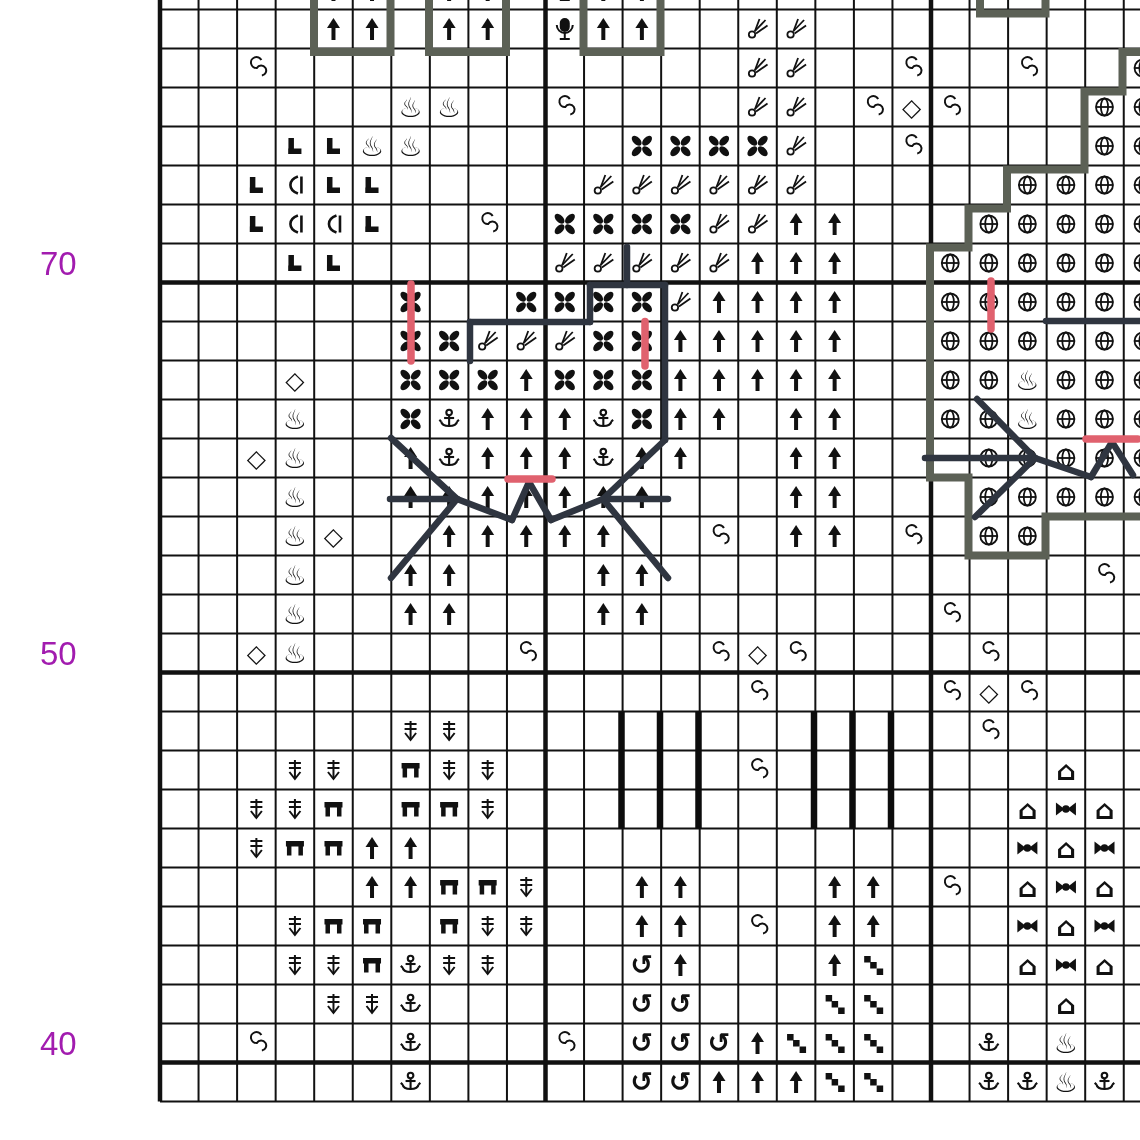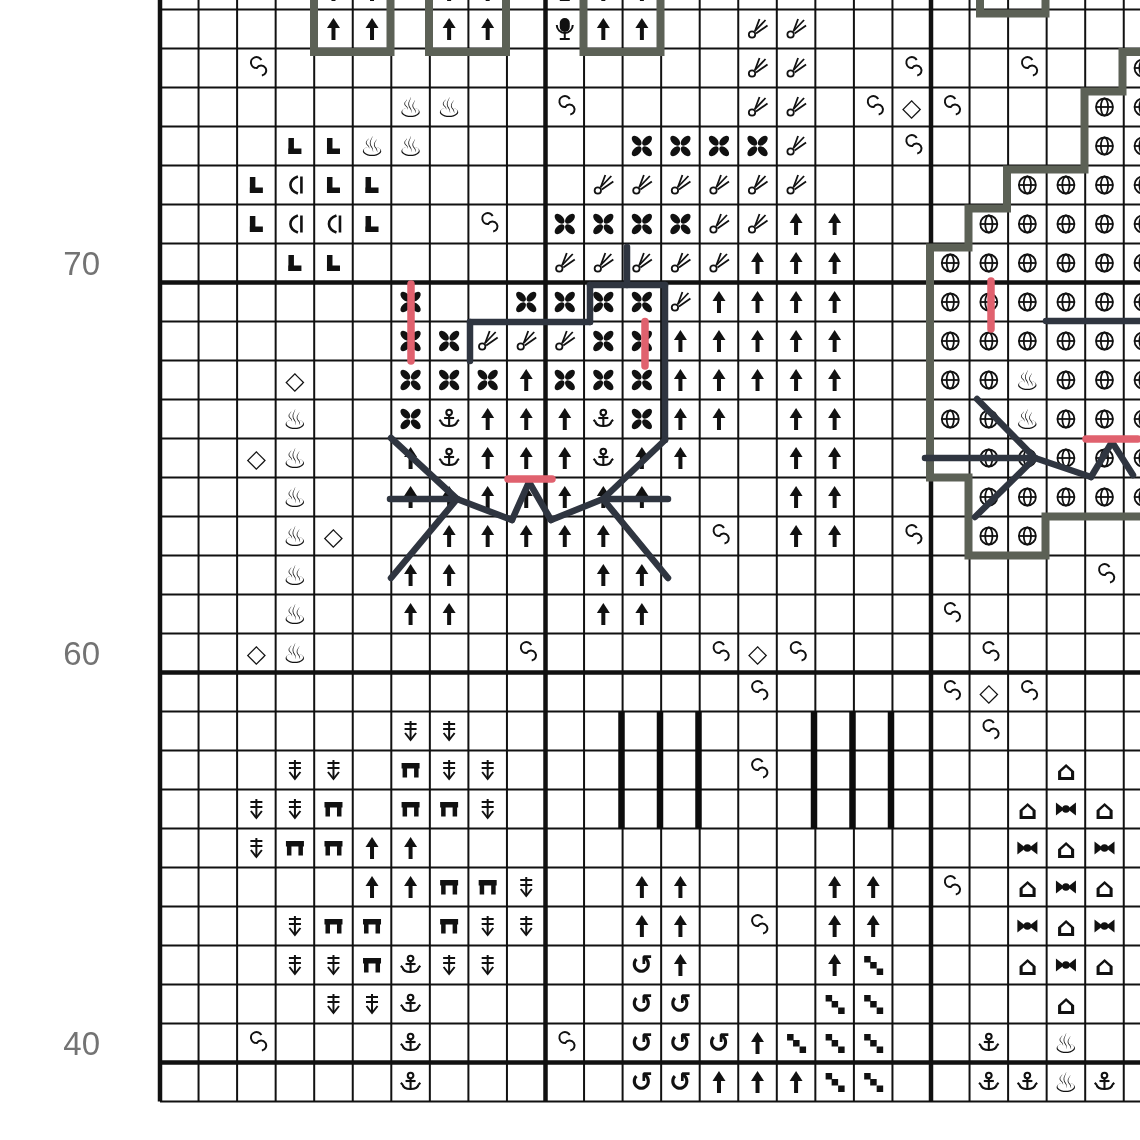--- a/index.html
+++ b/index.html
@@ -1,19 +1,19 @@
 <!DOCTYPE html>
 <html><head>
 <meta charset="utf-8">
 <style>
   html,body{margin:0;padding:0;background:#ffffff;}
   .stage{position:relative;width:1140px;height:1140px;background:#ffffff;overflow:hidden;
          font-family:"Liberation Sans", sans-serif;}
   .chart-svg-wrap{position:absolute;left:0;top:0;width:1140px;height:1140px;}
-  .row-label{position:absolute;width:60px;text-align:right;font-size:33px;color:#737373;
+  .row-label{position:absolute;width:60px;font-size:33px;color:#a21caf;
              font-family:"Liberation Sans", sans-serif;line-height:1;}
 </style>
 </head>
 <body>
 
 <div class="stage">
   <div class="chart-svg-wrap">
     <svg id="chart-svg" width="1140" height="1140" viewBox="0 0 1140 1140" xmlns="http://www.w3.org/2000/svg">
         <defs>
   <g id="g-ar">
@@ -516,15 +516,15 @@
         <g stroke="#e0616e" stroke-width="7.5" stroke-linecap="round">
           <line x1="411" y1="284" x2="411" y2="361"></line>
           <line x1="645" y1="321.5" x2="645" y2="366"></line>
           <line x1="991" y1="281" x2="991" y2="329"></line>
           <line x1="508" y1="479" x2="552" y2="479"></line>
           <line x1="1086" y1="439" x2="1138" y2="439"></line>
         </g>
       </svg>
   </div>
   <div class="row-label" id="lbl0" style="left: 40px; top: 247px;">70</div>
-  <div class="row-label" id="lbl1" style="left: 40px; top: 637px;">60</div>
+  <div class="row-label" id="lbl1" style="left: 40px; top: 637px;">50</div>
   <div class="row-label" id="lbl2" style="left: 40px; top: 1027px;">40</div>
 </div>
 
 </body></html>

